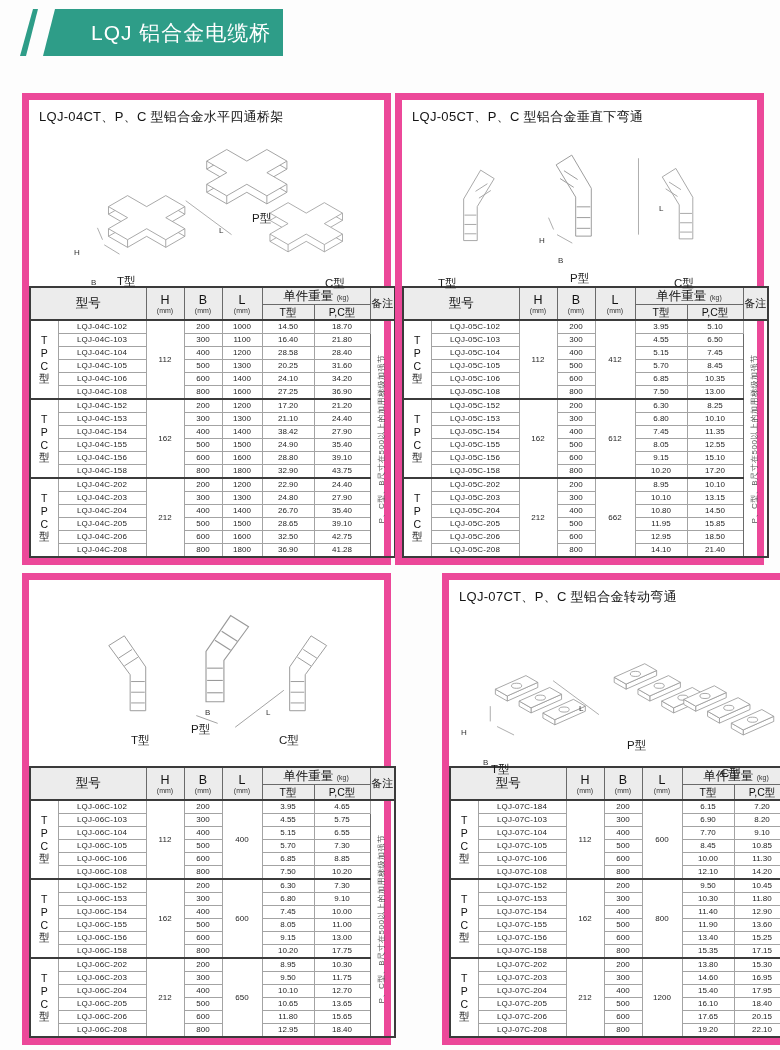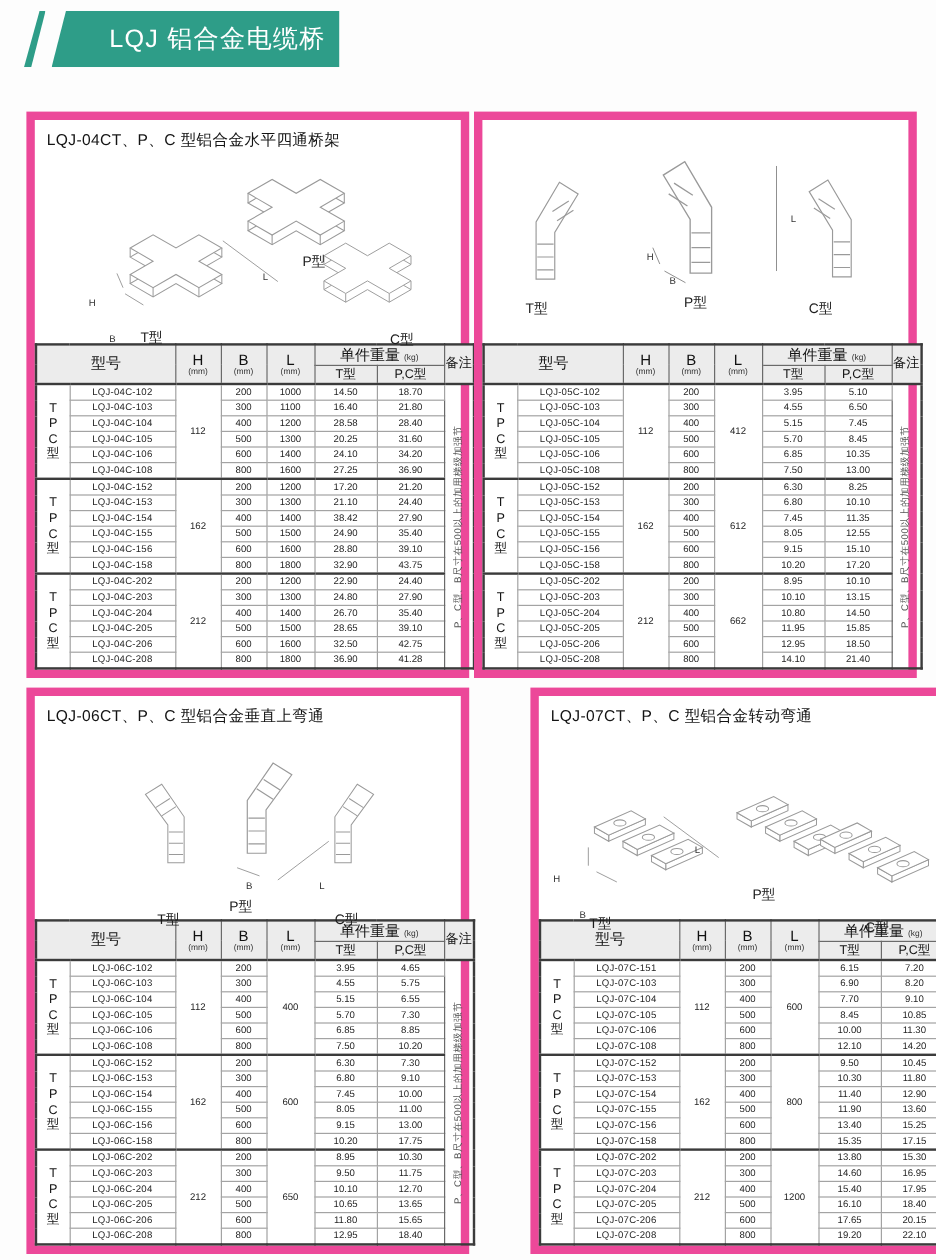--- a/index.html
+++ b/index.html
@@ -260,20 +260,21 @@
           <td>800</td>
           <td>1800</td>
           <td>36.90</td>
           <td>41.28</td>
         </tr>
       </tbody>
   </table>
 </div>
 
 <div class="panel" id="p2">
+  <div class="p-title">LQJ-05CT、P、C 型铝合金垂直下弯通</div>
   <div class="draw">
     <svg class="dsvg" viewBox="0 0 365 188">
       <defs>
         <g id="el2">
           <path d="M0,85 L0,45 L-20,12 L-4,2 L16,36 L16,85 Z"></path>
           <line x1="1" y1="55" x2="15" y2="55"></line>
             <line x1="1" y1="66" x2="15" y2="66"></line>
             <line x1="1" y1="77" x2="15" y2="77"></line>
           <line x1="-12" y1="18" x2="2" y2="27"></line>
             <line x1="-16" y1="26" x2="-2" y2="35"></line>
@@ -452,21 +453,20 @@
           <td class="model">LQJ-05C-208</td>
           <td>800</td>
           <td>14.10</td>
           <td>21.40</td>
         </tr>
       </tbody>
   </table>
 </div>
 
 <div class="panel" id="p3">
-  <div class="p-title">LQJ-06CT、P、C 型铝合金垂直上弯通</div>
   <div class="draw">
     <svg class="dsvg" viewBox="0 0 365 188">
       <defs>
         <g id="el3">
           <path d="M0,85 L0,40 L22,8 L38,18 L16,48 L16,85 Z"></path>
           <line x1="1" y1="55" x2="15" y2="55"></line>
             <line x1="1" y1="66" x2="15" y2="66"></line>
             <line x1="1" y1="77" x2="15" y2="77"></line>
           <line x1="8" y1="30" x2="22" y2="39"></line>
             <line x1="14" y1="22" x2="28" y2="31"></line>
@@ -707,21 +707,21 @@
       </tr>
     </thead>
     <tbody>
         <tr class="gs">
           <td class="type-cell" rowspan="6">
             <div>T</div>
             <div>P</div>
             <div>C</div>
             <div>型</div>
           </td>
-          <td class="model">LQJ-07C-151</td>
+          <td class="model">LQJ-07C-184</td>
           <td rowspan="6">112</td>
           <td>200</td>
           <td rowspan="6">600</td>
           <td>6.15</td>
           <td>7.20</td>
           <td class="remark-cell" rowspan="18">
             <div class="remark-text"></div>
           </td>
         </tr>
         <tr>

